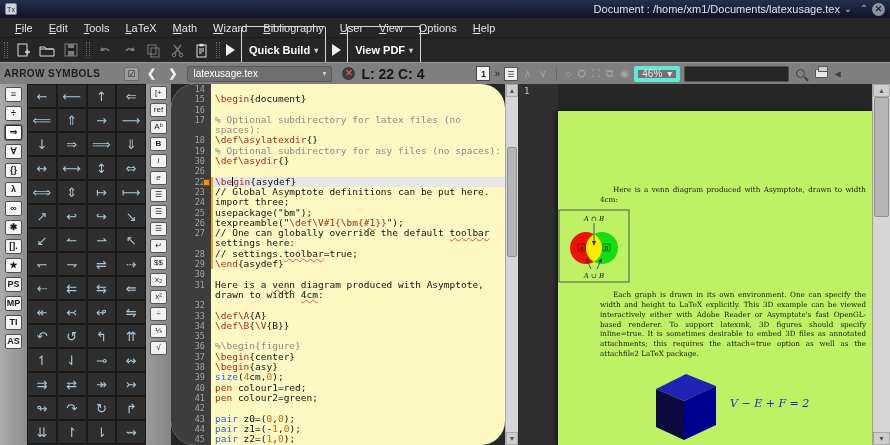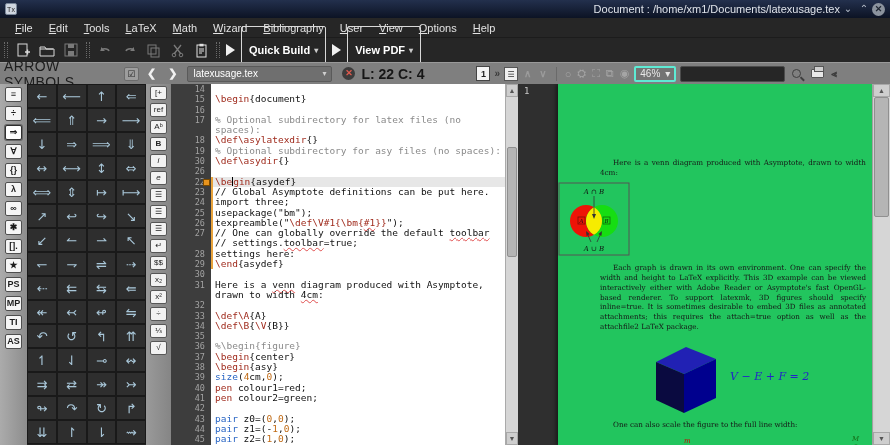--- a/index.html
+++ b/index.html
@@ -22,35 +22,35 @@
   .toolbar { height:24px; background:#262626; display:flex; align-items:center; padding:0 4px; gap:6px; flex:0 0 24px; }
   .tb-handle { width:4px; height:16px; border-left:1px dotted #6a6a6a; border-right:1px dotted #6a6a6a; }
   .tb-icon { width:18px; height:18px; display:flex; align-items:center; justify-content:center; }
   .tb-icon svg { display:block; }
   .tb-btn { border:1px solid #d8d8d8; border-radius:2px; color:#ffffff; font-weight:bold; font-size:11px; padding:17px 7px; display:flex; align-items:center; gap:4px; }
   .tb-btn .dd { font-size:8px; color:#cccccc; }
   .play { width:0; height:0; border-top:6px solid transparent; border-bottom:6px solid transparent; border-left:9px solid #f0f0f0; }
 
   
   .tabbar { height:22px; background:#7f7f7f; display:flex; align-items:center; flex:0 0 22px; padding:0 4px; border-top:1px solid #999; }
-  .panel-title { width:118px; font-size:14px; font-weight:normal; color:#1d1d1d; letter-spacing:.4px; }
+  .panel-title { width:118px; font-size:10px; font-weight:bold; color:#1d1d1d; letter-spacing:.4px; }
   .mini-icon { width:15px; height:14px; background:#9d9d9d; border:1px solid #6b6b6b; border-radius:2px; color:#2a2a2a; font-size:9px; text-align:center; line-height:12px; margin:0 2px; }
   .chev { color:#f2f2f2; font-size:11px; font-weight:bold; padding:0 6px; }
   .tab-combo { width:145px; height:16px; background:#6f6f6f; border:1px solid #5a5a5a; border-radius:2px; color:#ffffff; font-size:10px; padding:0 5px; display:flex; align-items:center; margin:0 4px; }
   .tab-combo .dd { margin-left:auto; font-size:8px; color:#cfcfcf; }
   .doc-close { width:13px; height:13px; border-radius:50%; background:#3c3c3c; color:#e05a4d; font-size:9px; font-weight:bold; text-align:center; line-height:12px; margin:0 6px; }
   .linecol { font-size:14px; color:#161616; font-weight:bold; margin-right:8px; white-space:nowrap; }
   .pdf-tools { display:flex; align-items:center; gap:4px; margin-left:44px; }
   .pg-icon { width:14px; height:15px; background:#f4f4f4; border:1px solid #444; font-size:9px; font-weight:bold; color:#222; text-align:center; line-height:14px; }
   .gg { color:#3a3a3a; font-size:10px; font-weight:bold; }
   .list-icon { width:14px; height:14px; background:#efefef; border:1px solid #555; color:#333; font-size:8px; text-align:center; line-height:13px; }
   .nav-dim { color:#9b9b9b; font-size:10px; font-weight:bold; padding:0 2px; }
   .sep { width:1px; height:14px; background:#6a6a6a; margin:0 3px; }
   .ico-dim { color:#a5a5a5; font-size:11px; padding:0 1px; }
-  .zoom-combo { height:16px; background:#747474; border:2px solid #5eead4; border-radius:2px; color:#e8e8e8; font-size:10px; padding:0 4px; display:flex; align-items:center; gap:5px; }
+  .zoom-combo { height:16px; background:#747474; border:4px solid #5eead4; border-radius:2px; color:#e8e8e8; font-size:10px; padding:0 4px; display:flex; align-items:center; gap:5px; }
   .search-box { width:105px; height:16px; background:#262626; border:1px solid #4c4c4c; border-radius:2px; color:#ddd; font-size:10px; padding:0 4px; }
   .mag { width:9px; height:9px; border:1.5px solid #3e3e3e; border-radius:50%; position:relative; margin:0 3px; }
   .mag::after { content:""; position:absolute; width:5px; height:1.5px; background:#3e3e3e; transform:rotate(45deg); left:7px; top:8px; }
   .printer { width:13px; height:9px; background:#e8e8e8; border:1px solid #555; border-radius:1px; position:relative; margin:0 3px;}
   .printer::before { content:""; position:absolute; left:2px; top:-4px; width:8px; height:4px; background:#cfcfcf; border:1px solid #555; }
 
   
   .main { flex:1; display:flex; overflow:hidden; }
 
   
@@ -60,21 +60,21 @@
 
   
   .sym-grid { width:119px; background:#232323; display:grid; grid-template-columns:repeat(4,1fr); grid-auto-rows:24px; flex:0 0 119px; }
   .sym-cell { border:1px solid #191919; background:#2e2e2e; color:#a9c7d9; font-size:13px; display:flex; align-items:center; justify-content:center; font-family:"DejaVu Sans",sans-serif; }
 
   
   .edit-strip { width:25px; background:linear-gradient(90deg,#9a9a9a,#858585); display:flex; flex-direction:column; align-items:center; padding-top:2px; gap:3px; flex:0 0 25px; }
   .edit-icon { width:17px; height:14px; background:#f2f2f2; border:1px solid #565656; border-radius:2px; font-size:8px; color:#222; text-align:center; line-height:12px; overflow:hidden; }
 
   
-  .editor { flex:1; display:flex; background:#ffffff; overflow:hidden; }
+  .editor { flex:1; display:flex; background:#fef9c3; overflow:hidden;border-radius:24px; }
   .gutter { width:40px; background:#3d3d3d; flex:0 0 40px; }
   .gutter-row { height:10.3px; font-family:"DejaVu Sans Mono",monospace; font-size:8.5px; color:#a2a2a2; text-align:right; padding-right:6px; position:relative; line-height:10.3px; }
   .mark { position:absolute; right:1px; top:2px; width:7px; height:7px; background:#e8941e; border:1px solid #7a4a00; }
   .code { flex:1; overflow:hidden; }
   .code-row { height:10.3px; line-height:10.3px; font-family:"DejaVu Sans Mono",monospace; font-size:9.5px; white-space:pre; color:#111; position:relative; padding-left:4px; }
   .code-row.cur { background:#e7e7e7; }
   .code-row.chg { box-shadow:inset 2px 0 0 #e8a33d; }
   .sg-t { color:#111111; }
   .sg-c { color:#a02c1e; }
   .sg-m { color:#8a8a8a; }
@@ -85,21 +85,21 @@
   .caret { display:inline-block; width:1px; height:9px; background:#000; vertical-align:-1px; }
 
   
   .vscroll { width:13px; background:#d6d6d6; border-left:1px solid #aaa; display:flex; flex-direction:column; flex:0 0 13px; }
   .vs-btn { height:13px; color:#555; font-size:7px; text-align:center; line-height:12px; background:#cecece; border:1px solid #a8a8a8; }
   .vs-track { flex:1; position:relative; }
   .vs-thumb { position:absolute; left:1px; right:1px; background:#b5b5b5; border:1px solid #909090; border-radius:2px; }
 
   
   .pdf-margin { width:40px; background:#2f2f2f; color:#c9c9c9; font-size:9px; padding:2px 0 0 6px; flex:0 0 40px; font-family:"DejaVu Sans Mono",monospace; }
-  .pdf-page { width:314px; background:#22c55e; flex:0 0 314px; position:relative; font-family:"DejaVu Serif",serif; color:#161616; box-shadow:-2px 0 4px rgba(0,0,0,.5); }
+  .pdf-page { width:314px; background:#bef264; flex:0 0 314px; position:relative; font-family:"DejaVu Serif",serif; color:#161616; box-shadow:-2px 0 4px rgba(0,0,0,.5);margin-top:27px; }
   .pdf-para { font-size:7.2px; line-height:9.7px; text-align:justify; padding:0 6px 0 42px; width:100%; }
   .indent { text-indent:13px; }
   .venn-wrap { display:flex; justify-content:flex-start; margin:5px 0 7px; }
   .cube-row { display:flex; align-items:center; margin:7px 0 6px 90px; gap:12px; }
   .equation { color:#2323c8; font-size:11px; font-style:italic; font-family:"DejaVu Serif",serif; }
   .fig-bottom { margin:5px 0 0 28px; }
 </style>
 </head>
 <body>
 
@@ -374,22 +374,22 @@
         <div class="code-row"><span class="sg-c">\def\asylatexdir</span><span class="sg-t">{}</span></div>
         <div class="code-row"><span class="sg-m">% Optional subdirectory for asy files (no spaces):</span></div>
         <div class="code-row"><span class="sg-c">\def\asydir</span><span class="sg-t">{}</span></div>
         <div class="code-row"></div>
         <div class="code-row cur chg"><span class="sg-c">\be</span><span class="caret"></span><span class="sg-c">gin</span><span class="sg-t">{asydef}</span></div>
         <div class="code-row chg"><span class="sg-t">// Global Asymptote definitions can be put here.</span></div>
         <div class="code-row chg"><span class="sg-t">import three;</span></div>
         <div class="code-row chg"><span class="sg-t">usepackage("bm");</span></div>
         <div class="code-row chg"><span class="sg-t">texpreamble("</span><span class="sg-c">\def\V#1{\bm{</span><span class="sg-cw">#1</span><span class="sg-c">}}</span><span class="sg-t">");</span></div>
         <div class="code-row chg"><span class="sg-t">// One can globally override the default </span><span class="sg-w">toolbar</span></div>
+        <div class="code-row chg"><span class="sg-t">settings here:</span></div>
         <div class="code-row chg"><span class="sg-t">// settings.</span><span class="sg-w">toolbar</span><span class="sg-t">=true;</span></div>
-        <div class="code-row chg"><span class="sg-t">settings here:</span></div>
         <div class="code-row chg"><span class="sg-c">\end</span><span class="sg-t">{asydef}</span></div>
         <div class="code-row"></div>
         <div class="code-row"><span class="sg-t">Here is a </span><span class="sg-w">venn</span><span class="sg-t"> diagram produced with Asymptote,</span></div>
         <div class="code-row"><span class="sg-t">drawn to width </span><span class="sg-w">4cm</span><span class="sg-t">:</span></div>
         <div class="code-row"></div>
         <div class="code-row"><span class="sg-c">\def\A</span><span class="sg-t">{A}</span></div>
         <div class="code-row"><span class="sg-c">\def\B</span><span class="sg-t">{</span><span class="sg-c">\V</span><span class="sg-t">{B}}</span></div>
         <div class="code-row"></div>
         <div class="code-row"><span class="sg-m">%\begin{figure}</span></div>
         <div class="code-row"><span class="sg-c">\begin</span><span class="sg-t">{center}</span></div>

